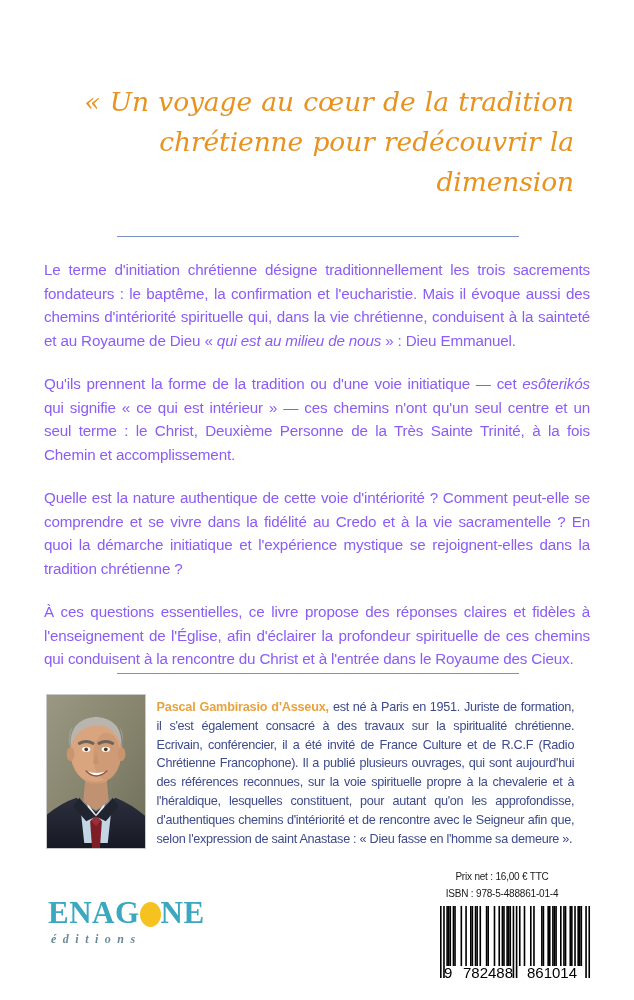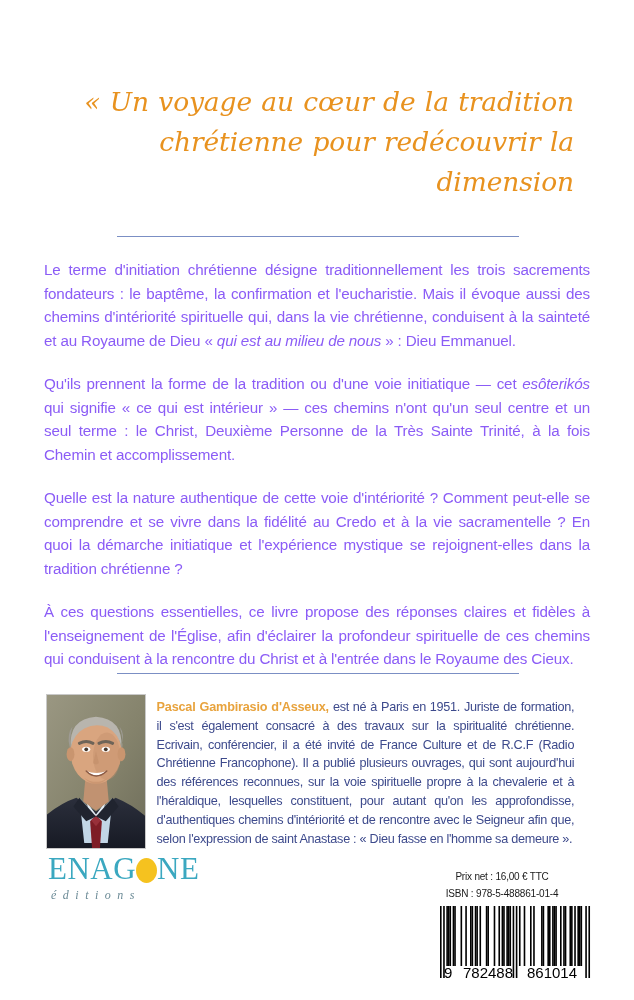--- a/index.html
+++ b/index.html
@@ -116,22 +116,23 @@
   .author-name {
     color: #e8a33d;
     font-weight: bold;
     letter-spacing: -0.2px;
   }
 
   
   .logo-block {
     position: absolute;
     left: 48px;
-    top: 852px;
+    top: 896px;
     width: 180px;
+    font-weight: bold;
   }
   .logo-word {
     font-family: "Liberation Serif", "DejaVu Serif", serif;
     font-size: 31px;
     line-height: 34px;
     color: #3ba8c0;
     letter-spacing: 0.5px;
     white-space: nowrap;
     position: relative;
   }

